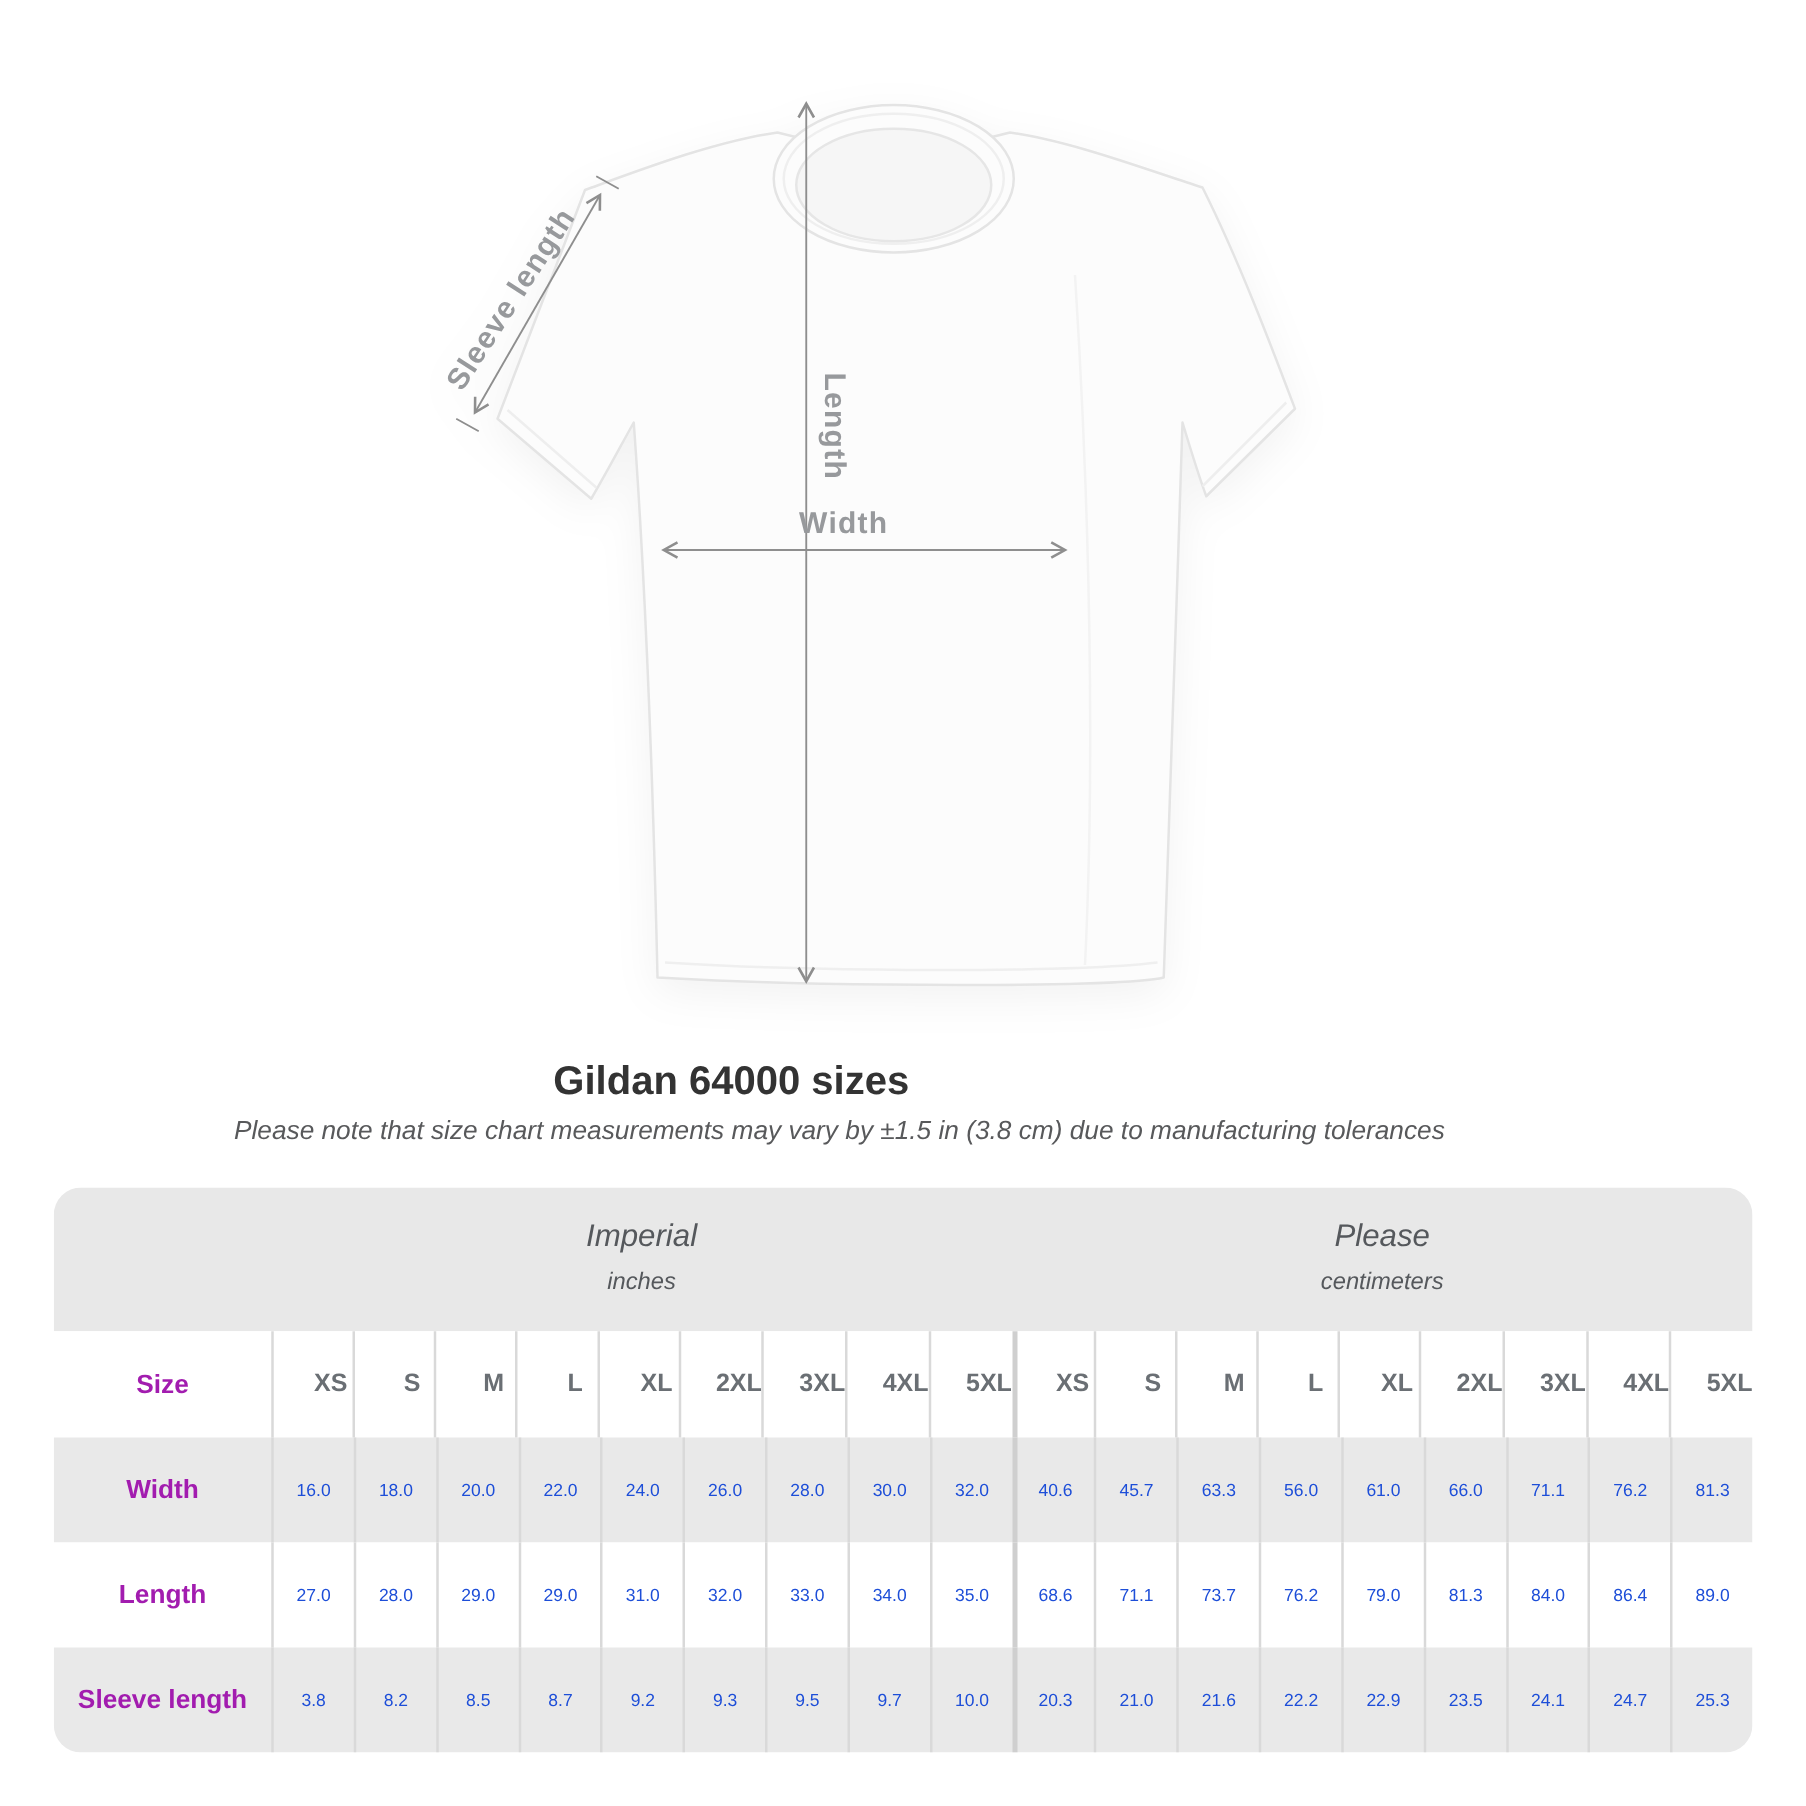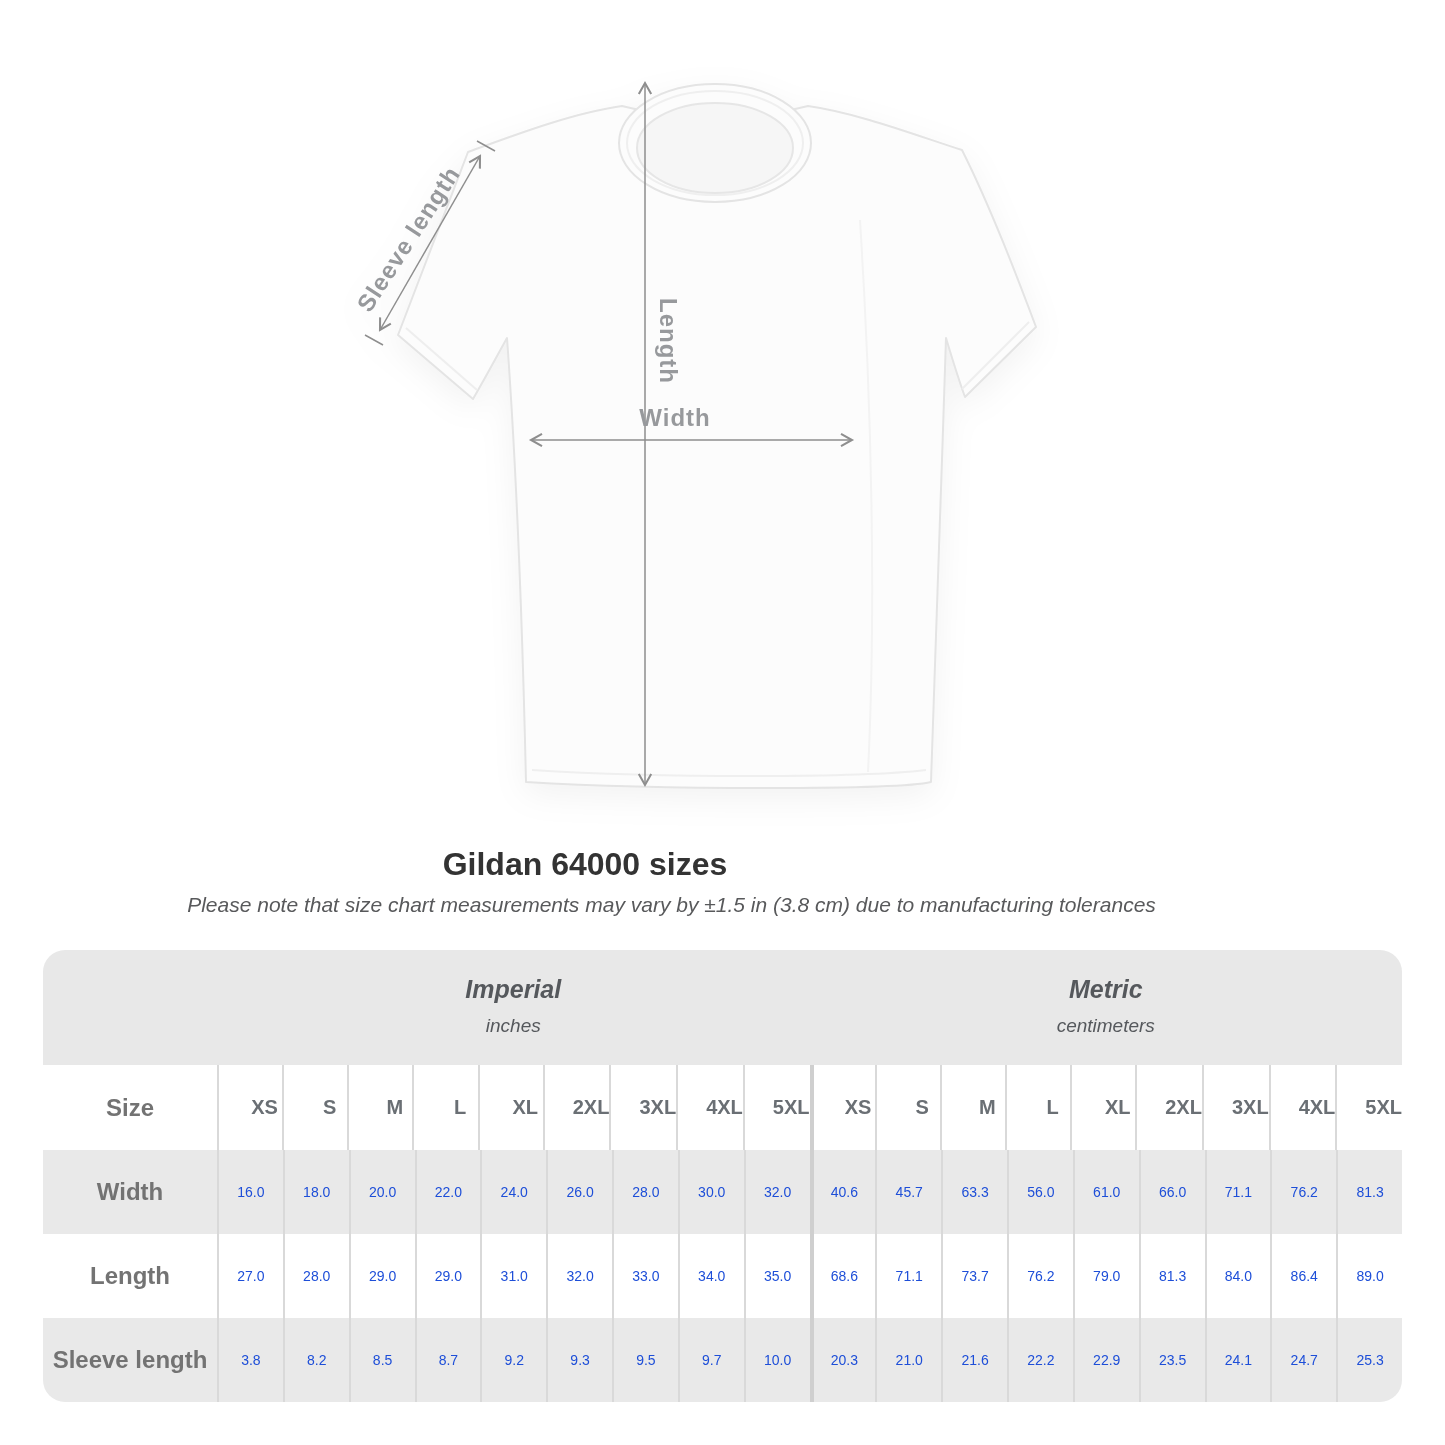--- a/index.html
+++ b/index.html
@@ -25,28 +25,28 @@
     position:absolute;left:43px;top:950px;width:1359px;height:452px;
     border-radius:22px;overflow:hidden;background:#ffffff;
     --cols:174px repeat(18, 1fr);
   }
   .band{
     height:115px;background:#e8e8e8;display:grid;grid-template-columns:var(--cols);
   }
   .sec{display:flex;flex-direction:column;align-items:center;justify-content:flex-start;padding-top:25px;}
   .sec.s1{grid-column:2 / span 9;}
   .sec.s2{grid-column:11 / span 9;}
-  .sec-label{font-size:25px;font-weight:bold;font-style:italic;color:#55585c;}
+  .sec-label{font-size:25px;font-weight:normal;font-style:italic;color:#55585c;}
   .sec-unit{font-size:19px;font-style:italic;color:#55585c;margin-top:11px;}
   .trow{display:grid;grid-template-columns:var(--cols);align-items:stretch;}
   .r-size{height:85px;background:#ffffff;}
   .r-data{height:84px;background:#ffffff;}
   .r-data.gray{background:#e9e9e9;}
   .cell{display:flex;align-items:center;justify-content:center;}
-  .cell.rlabel{font-size:24px;font-weight:bold;color:#737373;}
+  .cell.rlabel{font-size:21px;font-weight:bold;color:#a21caf;}
   .cell.head{font-size:20px;font-weight:bold;color:#6a6f74;border-left:2px solid #d9d9d9;padding-left:28px;}
   .cell.val{font-size:14px;color:#1d4ed8;border-left:2px solid #d9d9d9;}
   .cell.sec-div{border-left:4px solid #cfcfcf;}
 </style>
 </head>
 <body>
 
 <div class="figure">
   <svg width="820" height="790" viewBox="0 0 820 790" xmlns="http://www.w3.org/2000/svg">
     <defs>
@@ -101,21 +101,21 @@
 <div class="subtitle">Please note that size chart measurements may vary by ±1.5 in (3.8 cm) due to manufacturing tolerances</div>
 
 <div class="size-table">
 
   <div class="band">
     <div class="sec s1">
       <div class="sec-label">Imperial</div>
       <div class="sec-unit">inches</div>
     </div>
     <div class="sec s2">
-      <div class="sec-label">Metric</div>
+      <div class="sec-label">Please</div>
       <div class="sec-unit">centimeters</div>
     </div>
   </div>
 
   <div class="trow r-size" id="size-cols">
     <div class="cell rlabel">Size</div>
   <span class="cell head">XS</span>
       <span class="cell head">S</span>
       <span class="cell head">M</span>
       <span class="cell head">L</span>

